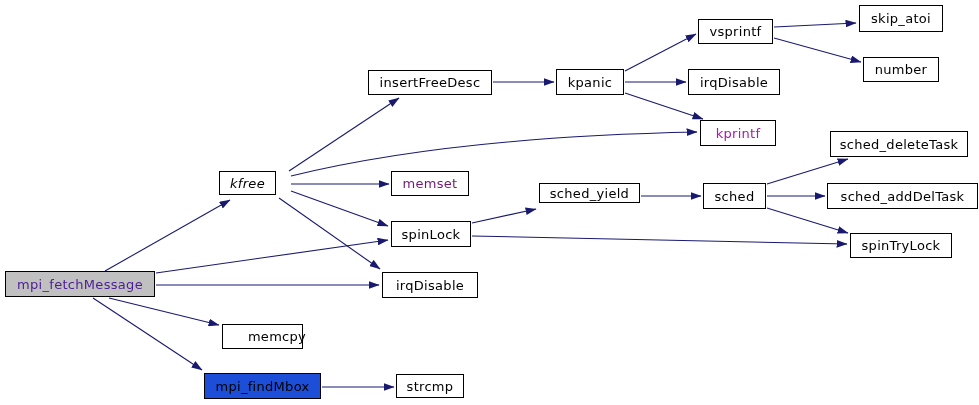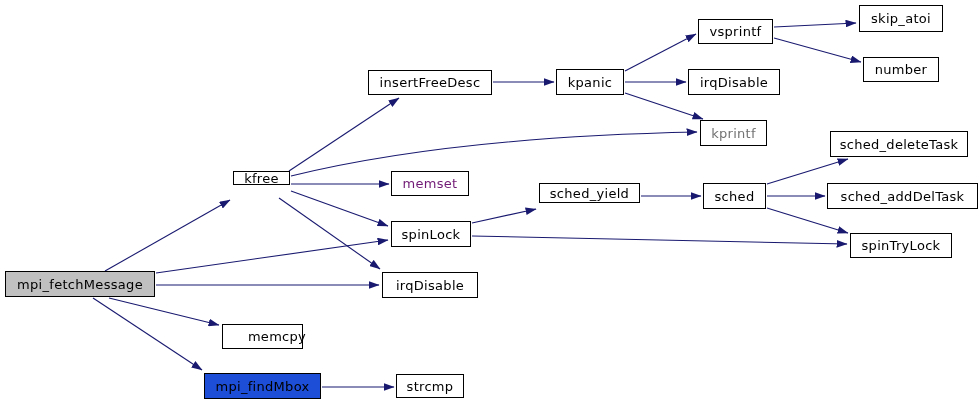--- a/index.html
+++ b/index.html
@@ -71,29 +71,29 @@
         <path d="M641,196 L701,196" fill="none" stroke="#191970" stroke-width="1.1" marker-end="url(#arrowhead)"></path>
         <path d="M767,184 L848,159" fill="none" stroke="#191970" stroke-width="1.1" marker-end="url(#arrowhead)"></path>
         <path d="M767,196 L825,196" fill="none" stroke="#191970" stroke-width="1.1" marker-end="url(#arrowhead)"></path>
         <path d="M767,208 L848,233" fill="none" stroke="#191970" stroke-width="1.1" marker-end="url(#arrowhead)"></path>
         <path d="M472,223 L536,209" fill="none" stroke="#191970" stroke-width="1.1" marker-end="url(#arrowhead)"></path>
         <path d="M472,236 L847,244" fill="none" stroke="#191970" stroke-width="1.1" marker-end="url(#arrowhead)"></path>
         <path d="M322,387 L394,387" fill="none" stroke="#191970" stroke-width="1.1" marker-end="url(#arrowhead)"></path>
       </g>
   </svg>
   <div id="nodes">
-      <div class="node highlighted" style="left: 5px; top: 271px; width: 150px; height: 26px; border-color: rgb(0, 0, 0); color: #000000; background: rgb(192, 192, 192);">mpi_fetchMessage</div>
-      <div class="node" style="left: 233px; top: 171px; width: 57px; height: 14px; border-color: rgb(0, 0, 0); color: rgb(0, 0, 0); background: rgb(255, 255, 255);">kfree</div>
+      <div class="node highlighted" style="left: 5px; top: 271px; width: 150px; height: 26px; border-color: rgb(0, 0, 0); color: #4c1d95; background: rgb(192, 192, 192);">mpi_fetchMessage</div>
+      <div class="node" style="left: 219px; top: 171px; width: 57px; height: 24px; border-color: rgb(0, 0, 0); color: rgb(0, 0, 0); background: rgb(255, 255, 255); font-style: italic;">kfree</div>
       <div class="node" style="left: 368px; top: 70px; width: 124px; height: 25px; border-color: rgb(0, 0, 0); color: rgb(0, 0, 0); background: rgb(255, 255, 255);">insertFreeDesc</div>
       <div class="node" style="left: 556px; top: 69px; width: 68px; height: 26px; border-color: rgb(0, 0, 0); color: rgb(0, 0, 0); background: rgb(255, 255, 255);">kpanic</div>
       <div class="node" style="left: 698px; top: 19px; width: 75px; height: 25px; border-color: rgb(0, 0, 0); color: rgb(0, 0, 0); background: rgb(255, 255, 255);">vsprintf</div>
       <div class="node" style="left: 859px; top: 5px; width: 84px; height: 27px; border-color: rgb(0, 0, 0); color: rgb(0, 0, 0); background: rgb(255, 255, 255);">skip_atoi</div>
       <div class="node" style="left: 863px; top: 57px; width: 76px; height: 25px; border-color: rgb(0, 0, 0); color: rgb(0, 0, 0); background: rgb(255, 255, 255);">number</div>
       <div class="node" style="left: 688px; top: 69px; width: 92px; height: 26px; border-color: rgb(0, 0, 0); color: rgb(0, 0, 0); background: rgb(255, 255, 255);">irqDisable</div>
-      <div class="node" style="left: 700px; top: 120px; width: 67px; height: 26px; border-color: rgb(0, 0, 0); color: #737373; background: rgb(255, 255, 255);">kprintf</div>
+      <div class="node" style="left: 700px; top: 120px; width: 76px; height: 26px; border-color: rgb(0, 0, 0); color: #a21caf; background: rgb(255, 255, 255);">kprintf</div>
       <div class="node" style="left: 391px; top: 171px; width: 78px; height: 25px; border-color: rgb(0, 0, 0); color: #701a75; background: rgb(255, 255, 255);">memset</div>
       <div class="node" style="left: 539px; top: 183px; width: 101px; height: 20px; border-color: rgb(0, 0, 0); color: rgb(0, 0, 0); background: rgb(255, 255, 255);">sched_yield</div>
       <div class="node" style="left: 703px; top: 183px; width: 63px; height: 26px; border-color: rgb(0, 0, 0); color: rgb(0, 0, 0); background: rgb(255, 255, 255);">sched</div>
       <div class="node" style="left: 830px; top: 131px; width: 138px; height: 26px; border-color: rgb(0, 0, 0); color: rgb(0, 0, 0); background: rgb(255, 255, 255);">sched_deleteTask</div>
       <div class="node" style="left: 827px; top: 183px; width: 151px; height: 26px; border-color: rgb(0, 0, 0); color: rgb(0, 0, 0); background: rgb(255, 255, 255);">sched_addDelTask</div>
       <div class="node" style="left: 391px; top: 221px; width: 80px; height: 26px; border-color: rgb(0, 0, 0); color: rgb(0, 0, 0); background: rgb(255, 255, 255);">spinLock</div>
       <div class="node" style="left: 850px; top: 233px; width: 102px; height: 25px; border-color: rgb(0, 0, 0); color: rgb(0, 0, 0); background: rgb(255, 255, 255);">spinTryLock</div>
       <div class="node" style="left: 382px; top: 272px; width: 96px; height: 26px; border-color: rgb(0, 0, 0); color: rgb(0, 0, 0); background: rgb(255, 255, 255);">irqDisable</div>
       <div class="node" style="left: 222px; top: 324px; width: 81px; height: 25px; border-color: rgb(0, 0, 0); color: rgb(0, 0, 0); background: rgb(255, 255, 255); padding-left: 29px;">memcpy</div>
       <div class="node" style="left: 204px; top: 373px; width: 117px; height: 26px; border-color: rgb(0, 0, 0); color: rgb(0, 0, 0); background: #1d4ed8;">mpi_findMbox</div>

